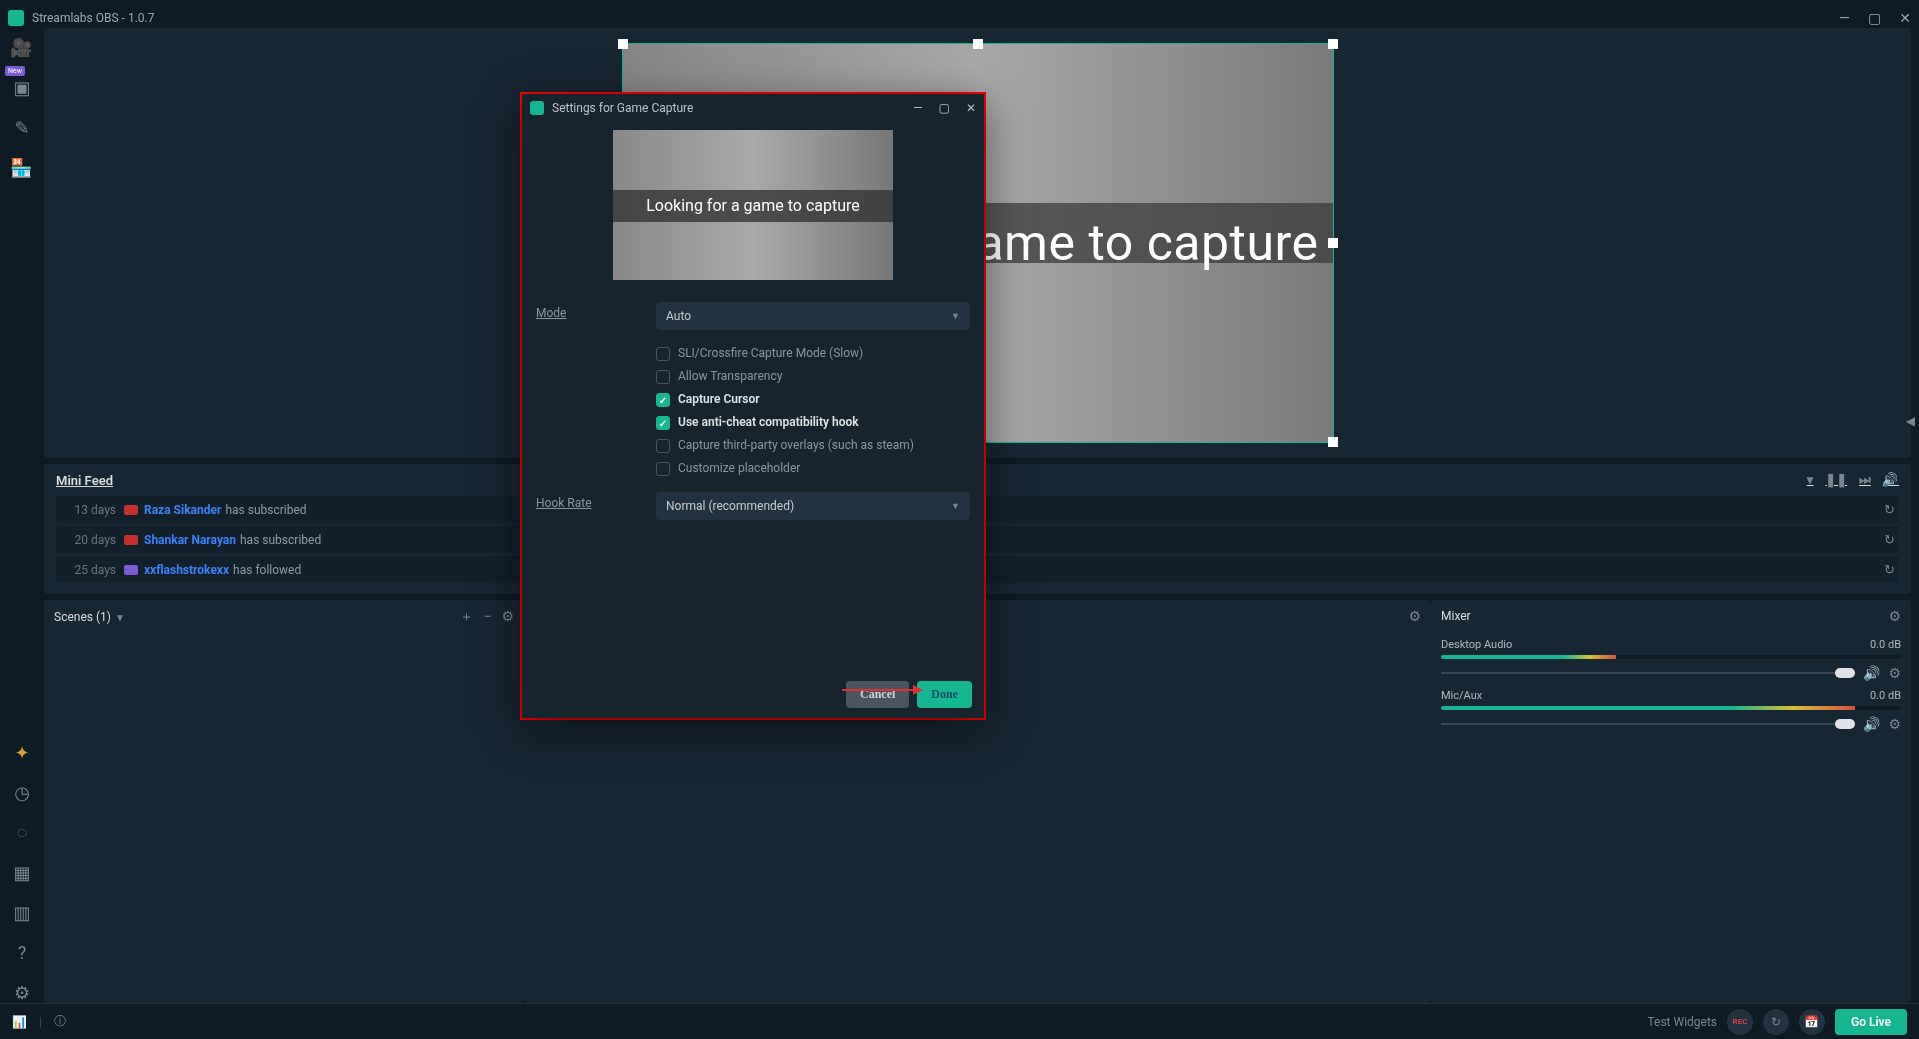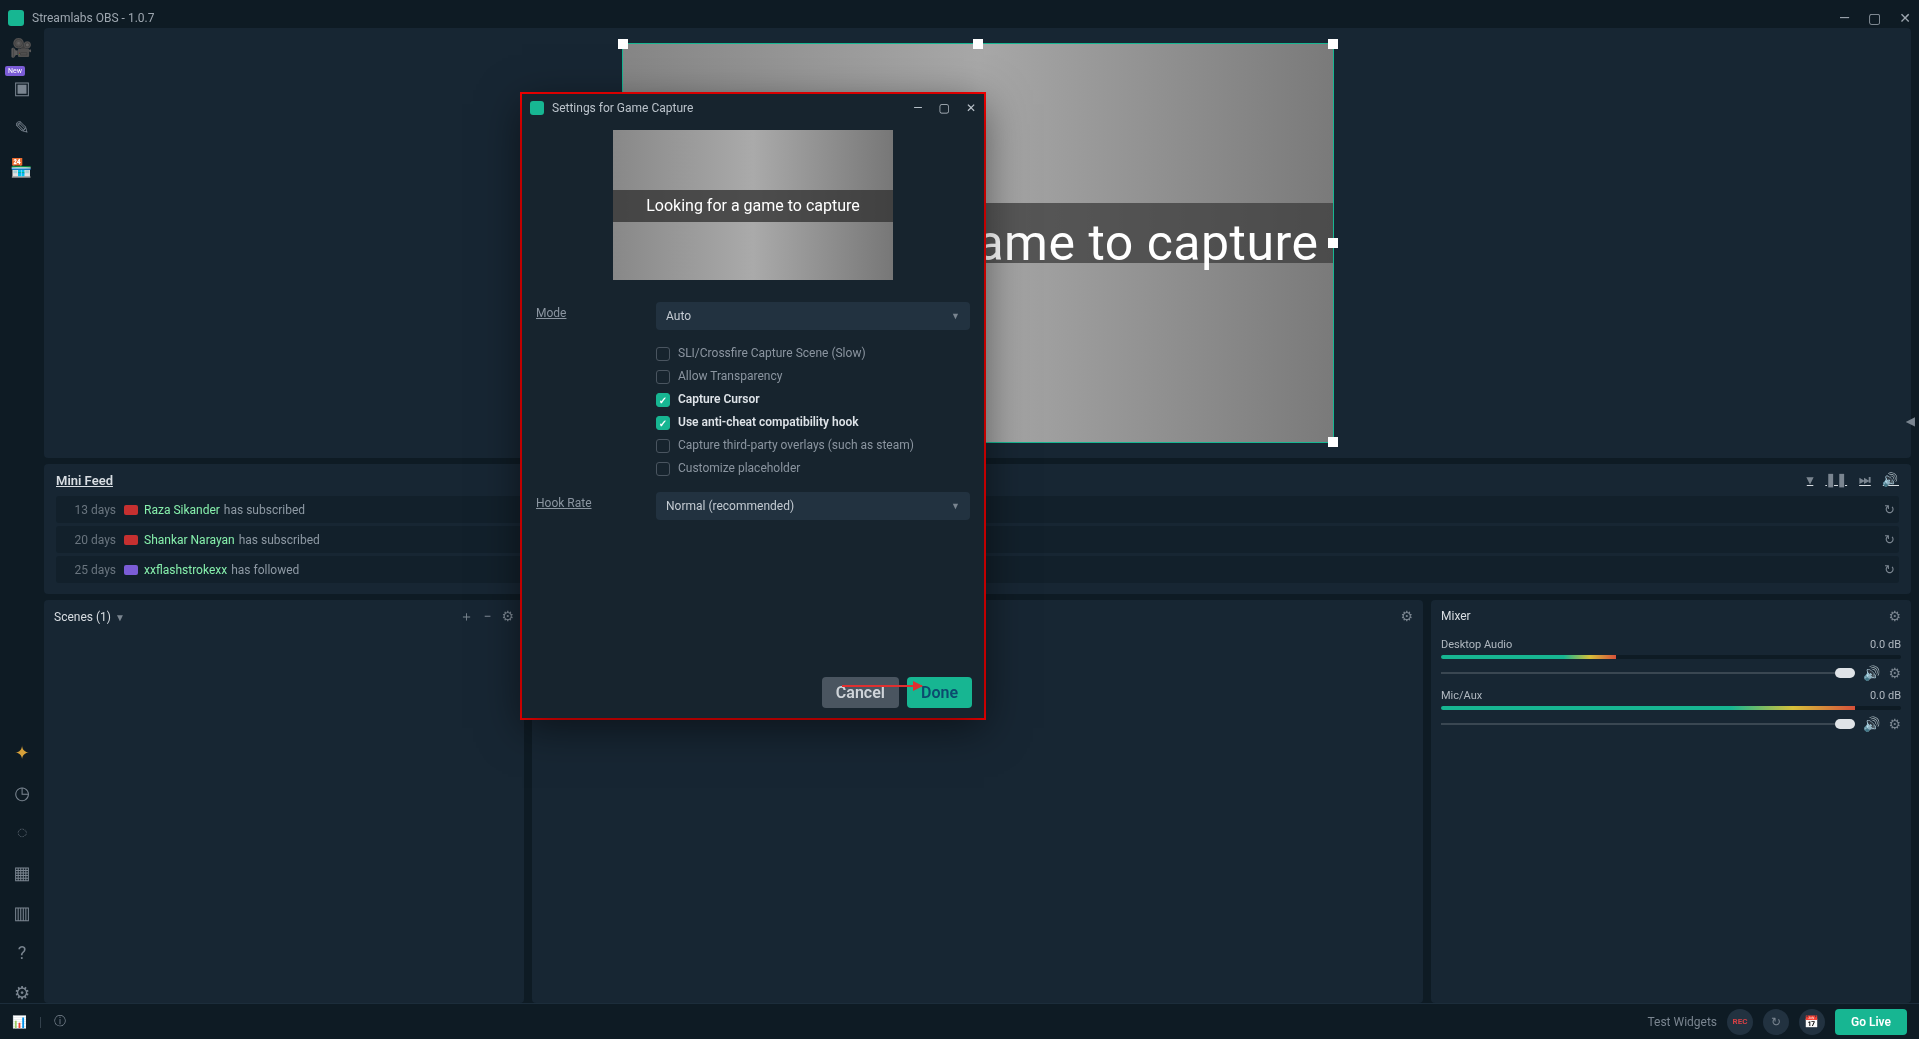--- a/index.html
+++ b/index.html
@@ -35,26 +35,26 @@
 .handle.ml { left:-5px; top:50%; margin-top:-5px; } .handle.mr { right:-5px; top:50%; margin-top:-5px; }
 
 
 .mini-feed { background: #172633; border-radius: 4px; padding: 8px 12px; display:flex; flex-direction:column; }
 .mini-feed-header { display: flex; align-items: center; font-size: 13px; font-weight: 600; color: #d8dde2; margin-bottom: 8px; text-decoration: underline; }
 .mini-feed-header .ctrls { margin-left:auto; display:flex; gap:12px; color:#7a8590; }
 .feed-row { display: flex; align-items: center; padding: 6px 4px; font-size: 12px; background:#12202b; border-radius:3px; margin-bottom:3px; }
 .feed-row .time { color:#6a757f; margin-right:8px; width:56px; text-align:right; }
 .feed-row .badge-icon { width:14px; height:10px; background:#c63030; border-radius:2px; margin-right:6px; }
 .feed-row .badge-icon.twitch { background:#7b5cd6; }
-.feed-row .user { font-weight:400; color:#86efac; margin-right:4px; }
+.feed-row .user { font-weight:700; color:#3b82f6; margin-right:4px; }
 .feed-row .action { color:#8e99a4; }
 .feed-row .refresh { margin-left:auto; color:#7a8590; font-size:13px; }
 
 
-.bottom-grid { display: grid; grid-template-columns: 480px 1fr 480px; gap: 8px; }
+.bottom-grid { display: grid; grid-template-columns: 480px 1fr 480px; }
 .panel { background: #172633; border-radius: 4px; padding: 8px 10px; display:flex; flex-direction:column; }
 .panel-header { display: flex; align-items: center; font-size: 12px; color: #d8dde2; margin-bottom: 6px; }
 .panel-header .ctrls { margin-left:auto; display:flex; gap:10px; color:#7a8590; font-size:14px; }
 .panel-header .dropdown-chev { margin-left:4px; color:#7a8590; font-size:10px; }
 .scene-item { background:#12202b; padding:6px 8px; font-size:12px; border-radius:3px; color:#d0d5da; cursor:pointer; }
 
 
 .mixer-channel { margin: 8px 0; }
 .mixer-channel .row1 { display:flex; justify-content:space-between; font-size:11px; color:#b0b8c0; margin-bottom:4px; }
 .meter { height:4px; background:#0e1b24; border-radius:2px; position:relative; overflow:hidden; margin-bottom:6px; }
@@ -88,21 +88,21 @@
 .select-box { background:#223240; border-radius:4px; padding:7px 10px; font-size:12px; color:#c4cbd2; display:flex; justify-content:space-between; align-items:center; cursor:pointer; }
 .select-box .chev { font-size:9px; color:#7a8590; }
 .checkbox-row { display:flex; align-items:flex-start; gap:8px; padding:4px 0; font-size:12px; color:#8b95a0; cursor:pointer; }
 .checkbox-row.checked { color:#dfe4e9; font-weight:600; }
 .check { width:14px; height:14px; border:1.5px solid #4a5560; border-radius:3px; flex-shrink:0; display:flex; align-items:center; justify-content:center; margin-top:1px; }
 .checkbox-row.checked .check { background:#17b692; border-color:#17b692; }
 .checkbox-row.checked .check::after { content:"✓"; color:#fff; font-size:10px; font-weight:700; }
 .modal-footer { padding:10px 12px; display:flex; justify-content:flex-end; gap:8px; position:relative; }
 .modal-footer .arrow { position:absolute; left:320px; top:18px; width:80px; height:2px; background:#e03030; }
 .modal-footer .arrow::after { content:""; position:absolute; right:-1px; top:-4px; border-left:10px solid #e03030; border-top:5px solid transparent; border-bottom:5px solid transparent; }
-.btn { padding:6px 14px; border-radius:4px; font-size:16px; font-weight:600; cursor:pointer; }
+.btn { padding:6px 14px; border-radius:4px; font-size:12px; font-weight:600; cursor:pointer;font-family:Liberation Serif, serif; }
 .btn-cancel { background:#4a5560; color:#cfd4d9; }
 .btn-done { background:#17b692; color:#0c4a6e; }
 
 
 .expand-arrow { position:absolute; right:0; top:410px; color:#7a8590; font-size:12px; cursor:pointer; padding:4px; }
 </style>
 </head>
 <body>
 
 <div class="title-bar">
@@ -292,21 +292,21 @@
           <span>Auto</span>
           <span class="chev">▼</span>
         </div>
       </div>
     </div>
     <div class="form-row">
       <div class="form-label"></div>
       <div class="form-field" id="modal-checkboxes">
           <div class="checkbox-row">
             <div class="check"></div>
-            <span>SLI/Crossfire Capture Scene (Slow)</span>
+            <span>SLI/Crossfire Capture Mode (Slow)</span>
           </div>
           <div class="checkbox-row">
             <div class="check"></div>
             <span>Allow Transparency</span>
           </div>
           <div class="checkbox-row checked">
             <div class="check"></div>
             <span>Capture Cursor</span>
           </div>
           <div class="checkbox-row checked">

